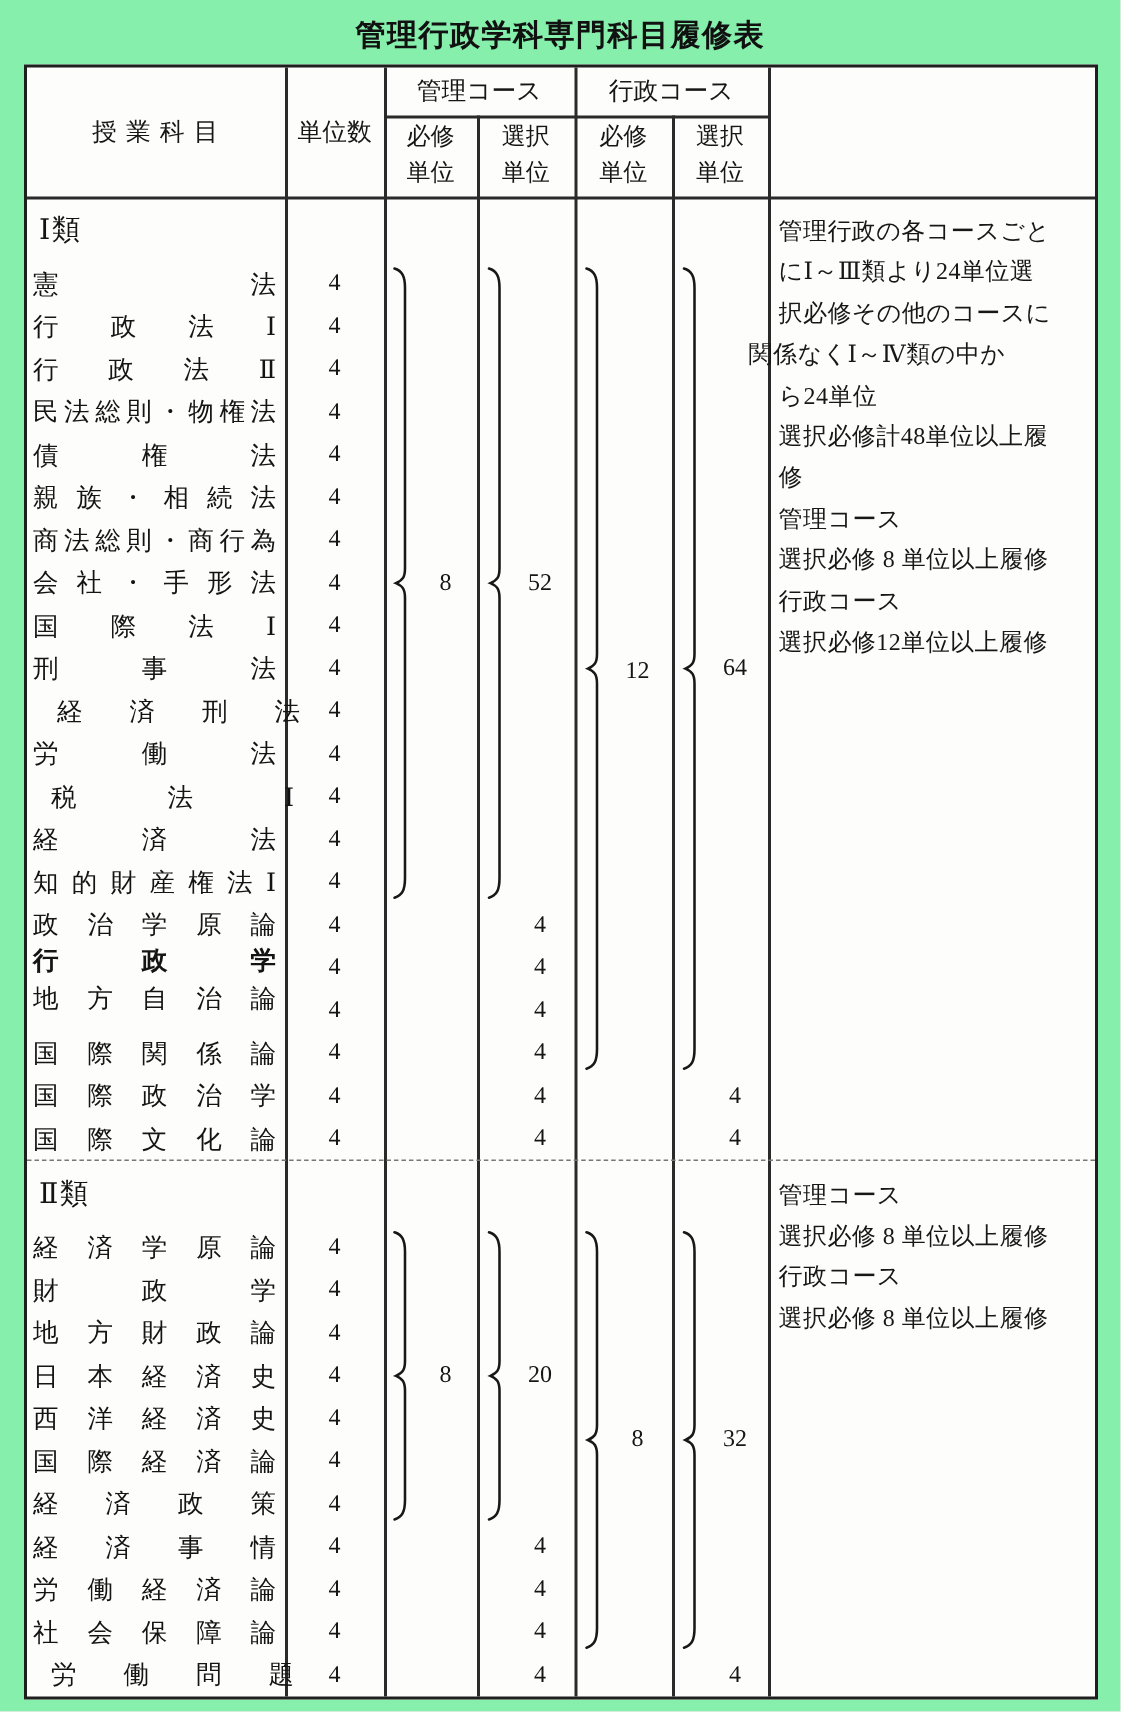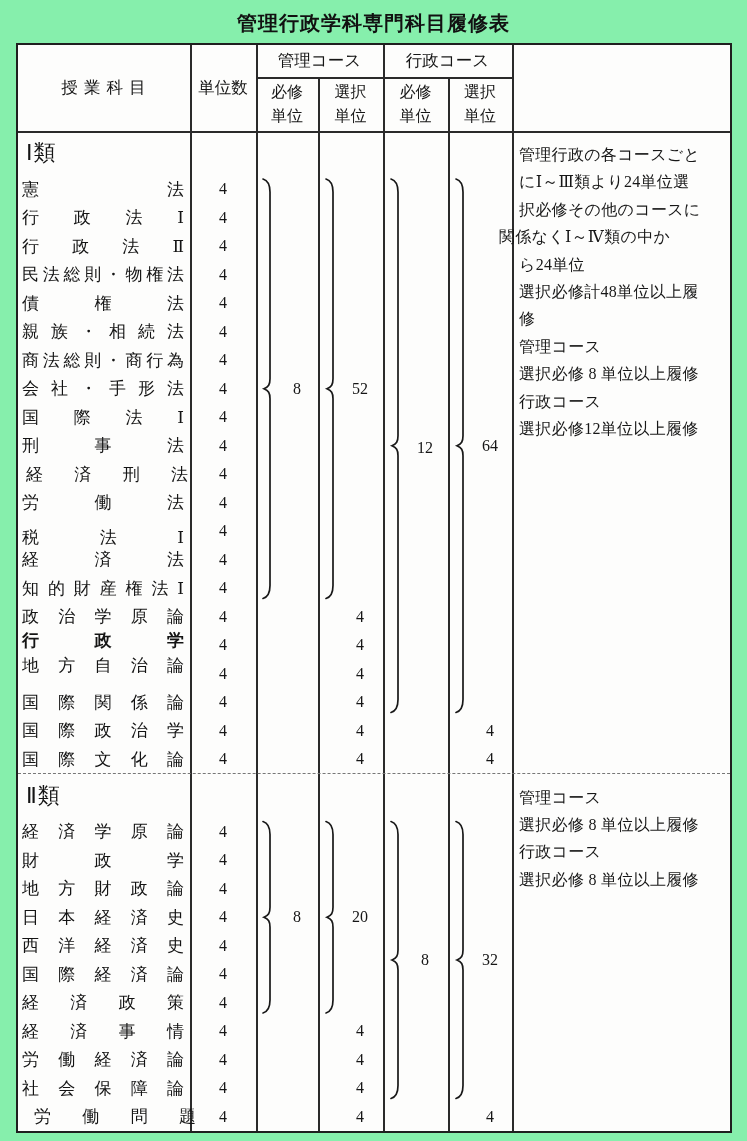--- a/index.html
+++ b/index.html
@@ -11,21 +11,21 @@
   .tbl{position:absolute;left:16px;top:43px;width:712px;height:1086px;
        border:2px solid #1f1f1f;background:#fdfdfc;}
   .cell{position:absolute;display:flex;align-items:center;justify-content:center;
         font-size:16px;color:#161616;}
   .hdr{font-size:16.5px;letter-spacing:1px;}
   .wrap2{display:block;width:2.15em;line-height:1.5;text-align:center;}
   .vline{position:absolute;width:1.5px;background:#2a2a2a;}
   .hline{position:absolute;height:1.5px;background:#2a2a2a;}
   .dashline{position:absolute;height:0;border-top:1.5px dashed #777;}
   .section-label{position:absolute;display:flex;align-items:center;
-        font-size:22px;padding-left:6px;letter-spacing:1px;font-family:Liberation Serif, serif;}
+        font-size:19px;padding-left:6px;letter-spacing:1px;}
   .subject{position:absolute;font-size:17px;line-height:1;
         text-align:justify;text-align-last:justify;-moz-text-align-last:justify;
         display:flex;align-items:center;}
   .subject > span{display:block;width:100%;text-align:justify;text-align-last:justify;}
   .num{position:absolute;display:flex;align-items:center;justify-content:center;
         font-size:16px;color:#161616;}
   .method-line{position:absolute;font-size:16px;line-height:27.4px;height:27.4px;
         white-space:nowrap;letter-spacing:0.3px;color:#171717;}
   #brace-layer{position:absolute;left:0;top:0;pointer-events:none;}
 </style>
@@ -98,29 +98,29 @@
         </div>
         <div class="num" style="left: 195px; top: 329.5px; width: 20px; height: 28.5px;">4</div>
         <div class="subject" style="left: 4px; top: 358px; width: 162px; height: 28.5px;">
           <span>国際法Ⅰ</span>
         </div>
         <div class="num" style="left: 195px; top: 358px; width: 20px; height: 28.5px;">4</div>
         <div class="subject" style="left: 4px; top: 386.5px; width: 162px; height: 28.5px;">
           <span>刑事法</span>
         </div>
         <div class="num" style="left: 195px; top: 386.5px; width: 20px; height: 28.5px;">4</div>
-        <div class="subject" style="left: 8px; top: 415px; width: 162px; height: 28.5px; justify-content: center;">
+        <div class="subject" style="left: 20px; top: 415px; width: 162px; height: 28.5px; justify-content: center;">
           <span>経済刑法</span>
         </div>
         <div class="num" style="left: 195px; top: 415px; width: 20px; height: 28.5px;">4</div>
         <div class="subject" style="left: 4px; top: 443.5px; width: 162px; height: 28.5px;">
           <span>労働法</span>
         </div>
         <div class="num" style="left: 195px; top: 443.5px; width: 20px; height: 28.5px;">4</div>
-        <div class="subject" style="left: 4px; top: 472px; width: 162px; height: 28.5px; align-items: flex-end;">
+        <div class="subject" style="left: 16px; top: 472px; width: 162px; height: 28.5px;">
           <span>税法Ⅰ</span>
         </div>
         <div class="num" style="left: 195px; top: 472px; width: 20px; height: 28.5px;">4</div>
         <div class="subject" style="left: 4px; top: 500.5px; width: 162px; height: 28.5px;">
           <span>経済法</span>
         </div>
         <div class="num" style="left: 195px; top: 500.5px; width: 20px; height: 28.5px;">4</div>
         <div class="subject" style="left: 4px; top: 529px; width: 162px; height: 28.5px;">
           <span>知的財産権法Ⅰ</span>
         </div>

